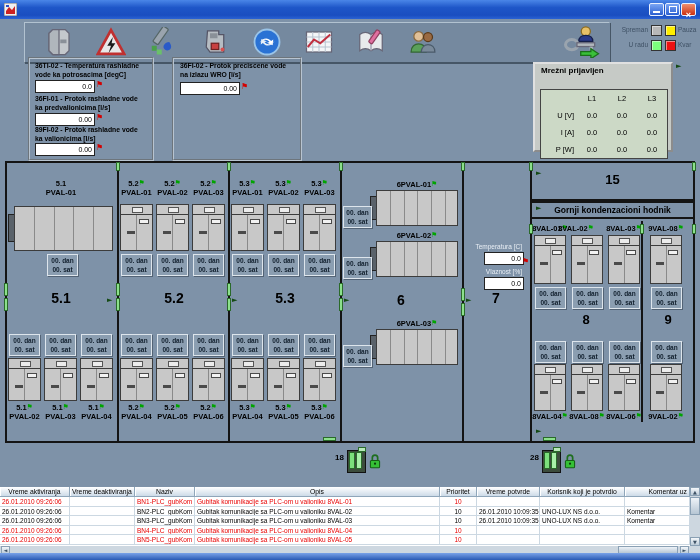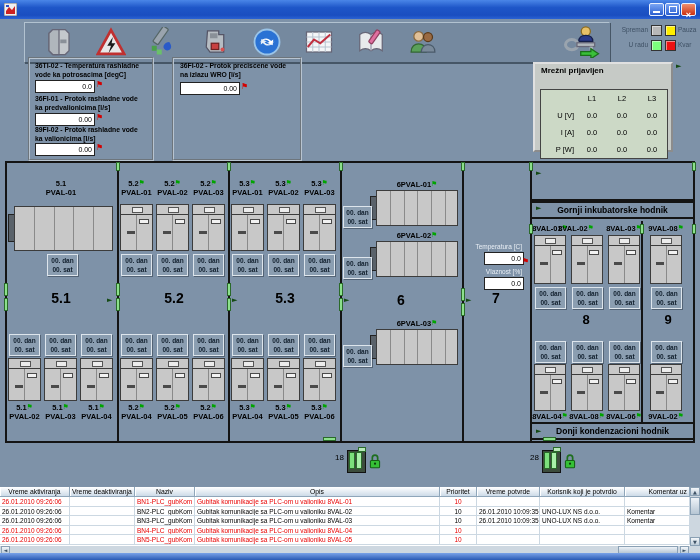--- a/index.html
+++ b/index.html
@@ -65,21 +65,21 @@
   .mtab{position:absolute;background:#5a626a;border:1px solid #222;box-sizing:border-box;}
   .tbox{position:absolute;width:29px;background:#8b9eb1;border:1px solid #dde5ec;
     box-shadow:1px 1px 0 rgba(20,30,40,.4);text-align:center;font-size:6.5px;font-weight:bold;
     color:#101e2c;line-height:9px;padding:1px 0;}
   .gbar{position:absolute;width:4px;background:#8ce08c;border:1px solid #2a6a2a;box-sizing:border-box;}
   .gbarh{position:absolute;height:4px;background:#8ce08c;border:1px solid #2a6a2a;box-sizing:border-box;}
   .garw{position:absolute;color:#154a15;font-size:7px;line-height:7px;font-family:"DejaVu Sans",sans-serif;}
   .envlab{position:absolute;font-size:6.5px;color:#e8eef4;text-align:right;}
   
   .door{position:absolute;width:58px;height:22px;}
-  .doornum{position:absolute;left:0;top:3px;width:14px;font-size:8px;font-weight:normal;text-align:right;}
+  .doornum{position:absolute;left:0;top:3px;width:14px;font-size:8px;font-weight:bold;text-align:right;}
   .doorbox{position:absolute;left:17px;top:0;width:17px;height:21px;background:#3c4c3c;border:1px solid #111;}
   .doorbox i{position:absolute;top:1px;width:6px;height:17px;background:#7ce07c;border:1px solid #2a6a2a;box-sizing:border-box;}
   .doorbox i.l{left:1px;} .doorbox i.r{left:8px;background:#a8f0a8;}
   .doorbox::after{content:"";position:absolute;right:-1px;top:-4px;width:6px;height:3px;background:#b8e8b8;border:1px solid #2a6a2a;}
   
   #altable{position:absolute;left:0;top:487px;width:690px;height:59px;background:#fff;
     display:grid;grid-template-columns:70px 65px 60px 245px 37px 63px 85px 65px;
     grid-template-rows:10px repeat(5,9.6px);font-size:6.5px;}
   .hc{background:linear-gradient(#ffffff,#cddbe8);border-right:1px solid #8fa6ba;border-bottom:1px solid #8fa6ba;
     box-shadow:inset 1px 0 0 #fff;text-align:center;line-height:10px;font-size:6.8px;
@@ -317,22 +317,22 @@
   <div class="mh" style="left:376px;top:329px;width:82px;height:36px"></div>
   <div class="tbox" style="left:343px;top:345px;width:27px"><span>00. dan</span><br><span>00. sat</span></div>
 
   <span class="envlab" style="left:464px;top:243px;width:58px">Temperatura [C]</span>
   <div class="vbox" style="left:484px;top:252px;width:36px">0.0</div>
   <span class="rflag" style="left:522px;top:258px">⚑</span>
   <span class="envlab" style="left:464px;top:268px;width:58px">Vlaznost [%]</span>
   <div class="vbox" style="left:484px;top:277px;width:36px">0.0</div>
   <div class="clab" style="left:462px;top:290px;width:68px">7</div>
 
-  <div class="band" style="top:201px">Gornji inkubatorske hodnik</div>
-  <div class="band" style="top:422px">Donji kondenzacioni hodnik</div>
+  <div class="clab" style="left:532px;top:162px;width:161px;font-size:13px;line-height:36px;height:36px">15</div>
+  <div class="band" style="top:201px">Gornji kondenzacioni hodnik</div>
 
   <div class="mlab" style="left:532px;top:224px;width:36px"><span>8VAL-01</span><span class="gflag">⚑</span></div>
   <div class="mlab" style="left:558px;top:224px;width:36px"><span>8VAL-02</span><span class="gflag">⚑</span></div>
   <div class="mlab" style="left:606px;top:224px;width:36px"><span>8VAL-03</span><span class="gflag">⚑</span></div>
   <div class="mlab" style="left:646px;top:224px;width:40px"><span>9VAL-08</span><span class="gflag">⚑</span></div>
   <div class="mv" style="left:534px;top:235px;width:32px;height:49px"></div>
   <div class="mv" style="left:571px;top:235px;width:32px;height:49px"></div>
   <div class="mv" style="left:608px;top:235px;width:32px;height:49px"></div>
   <div class="mv" style="left:650px;top:235px;width:32px;height:49px"></div>
   <div class="tbox" style="left:535px;top:287px"><span>00. dan</span><br><span>00. sat</span></div>

